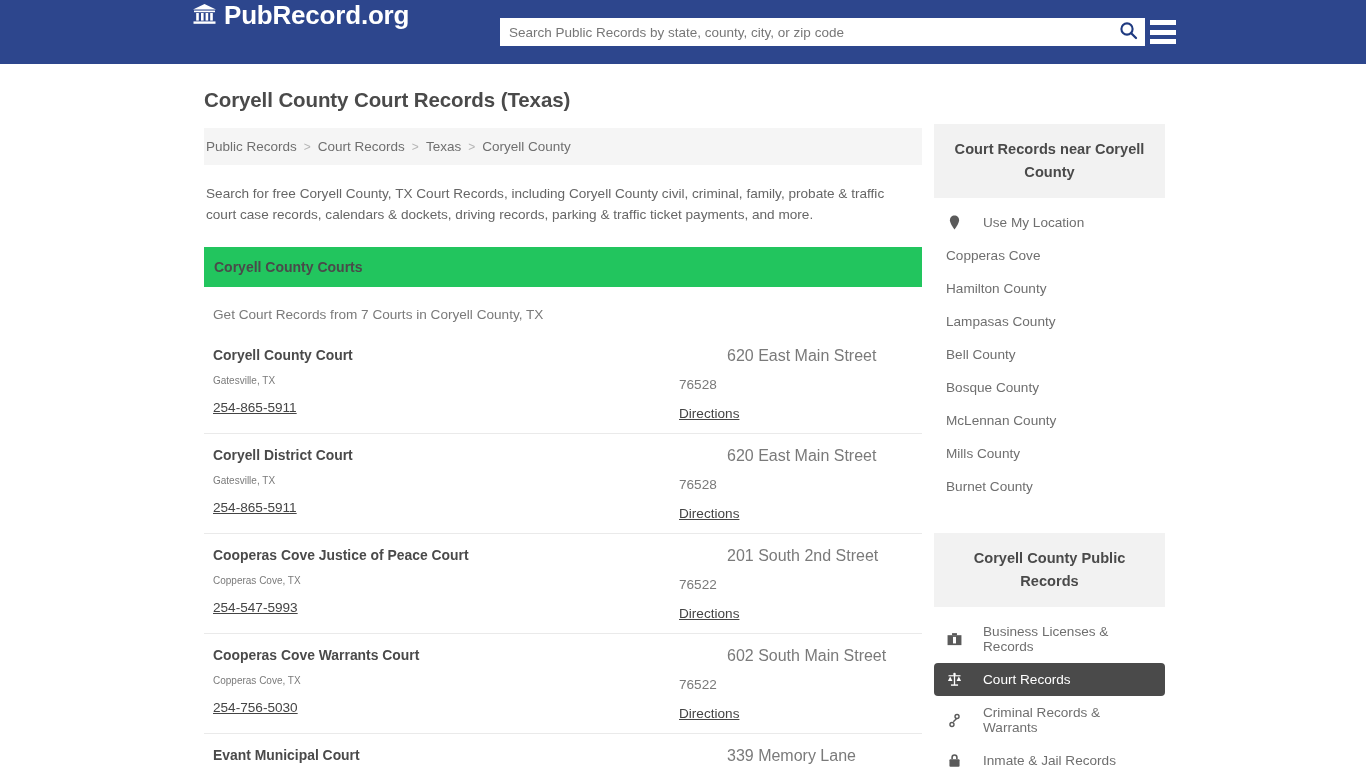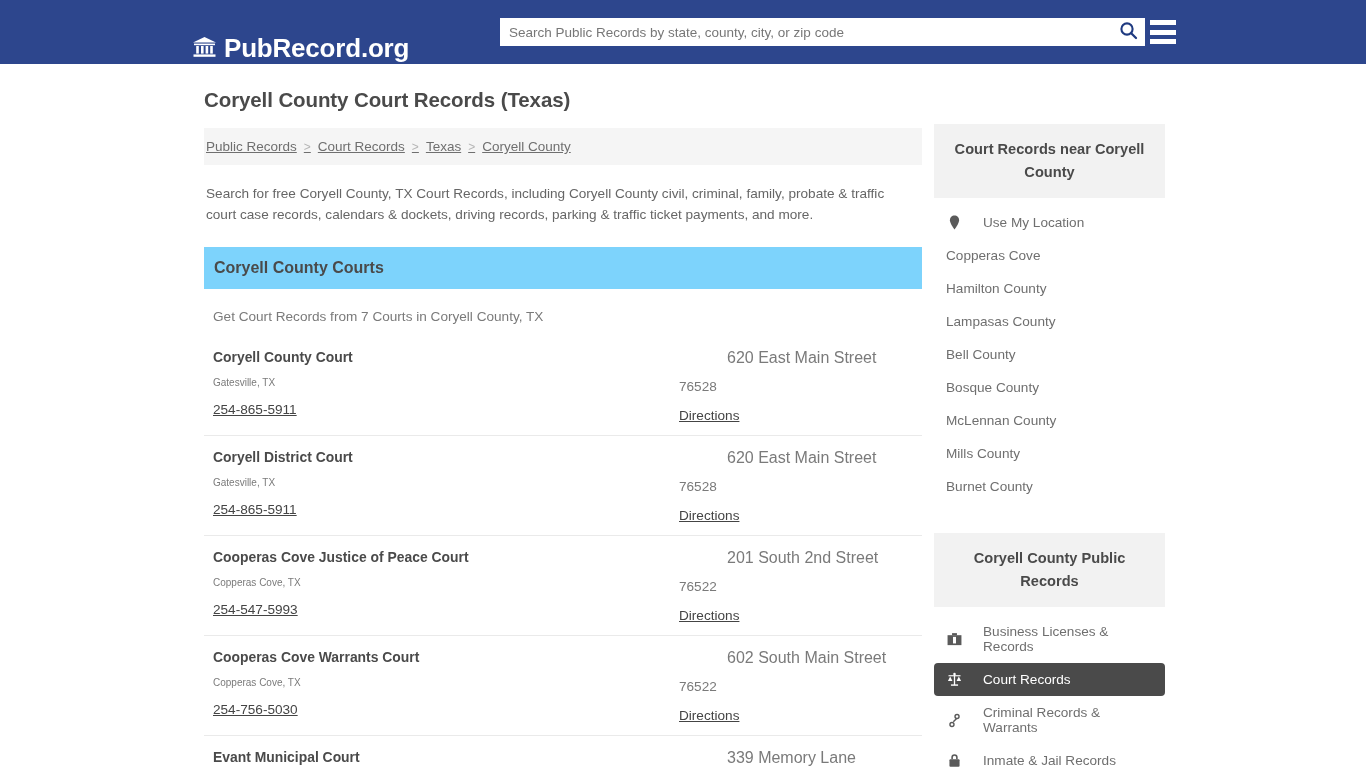--- a/index.html
+++ b/index.html
@@ -10,21 +10,21 @@
     overflow: hidden;
     background: #ffffff;
     font-family: "Liberation Sans", sans-serif;
   }
 
   
   .site-header {
     height: 64px;
     background: #2d468d;
     display: flex;
-    align-items: flex-end;
+    align-items: flex-start;
     position: relative;
   }
   .brand {
     display: flex;
     align-items: center;
     gap: 7px;
     margin-left: 192px;
     text-decoration: none;
     cursor: pointer;
   }
@@ -108,21 +108,20 @@
     margin: 0 0 16px 0;
     letter-spacing: -0.1px;
   }
 
   .breadcrumb {
     background: #f5f5f5;
     padding: 11px 0 11px 2px;
     font-size: 13.5px;
     color: #6f6f6f;
     white-space: nowrap;
-    text-decoration: underline;
   }
   .breadcrumb a {
     color: #6f6f6f;
     text-decoration: none;
     cursor: pointer;
   }
   .breadcrumb .sep {
     color: #b5b5b5;
     margin: 0 7px;
     font-size: 12px;
@@ -131,24 +130,24 @@
 
   .intro {
     margin: 18px 0 0 2px;
     font-size: 13.6px;
     line-height: 21px;
     color: #666666;
     max-width: 710px;
   }
 
   .section-header {
-    background: #7dd3fc;
+    background: #22c55e;
     margin-top: 22px;
     padding: 12px 0 12px 10px;
-    font-size: 16px;
+    font-size: 14px;
     font-weight: bold;
     color: #4a4a4a;
   }
   .section-sub {
     margin: 20px 0 0 9px;
     font-size: 13.6px;
     color: #7a7a7a;
   }
 
   

